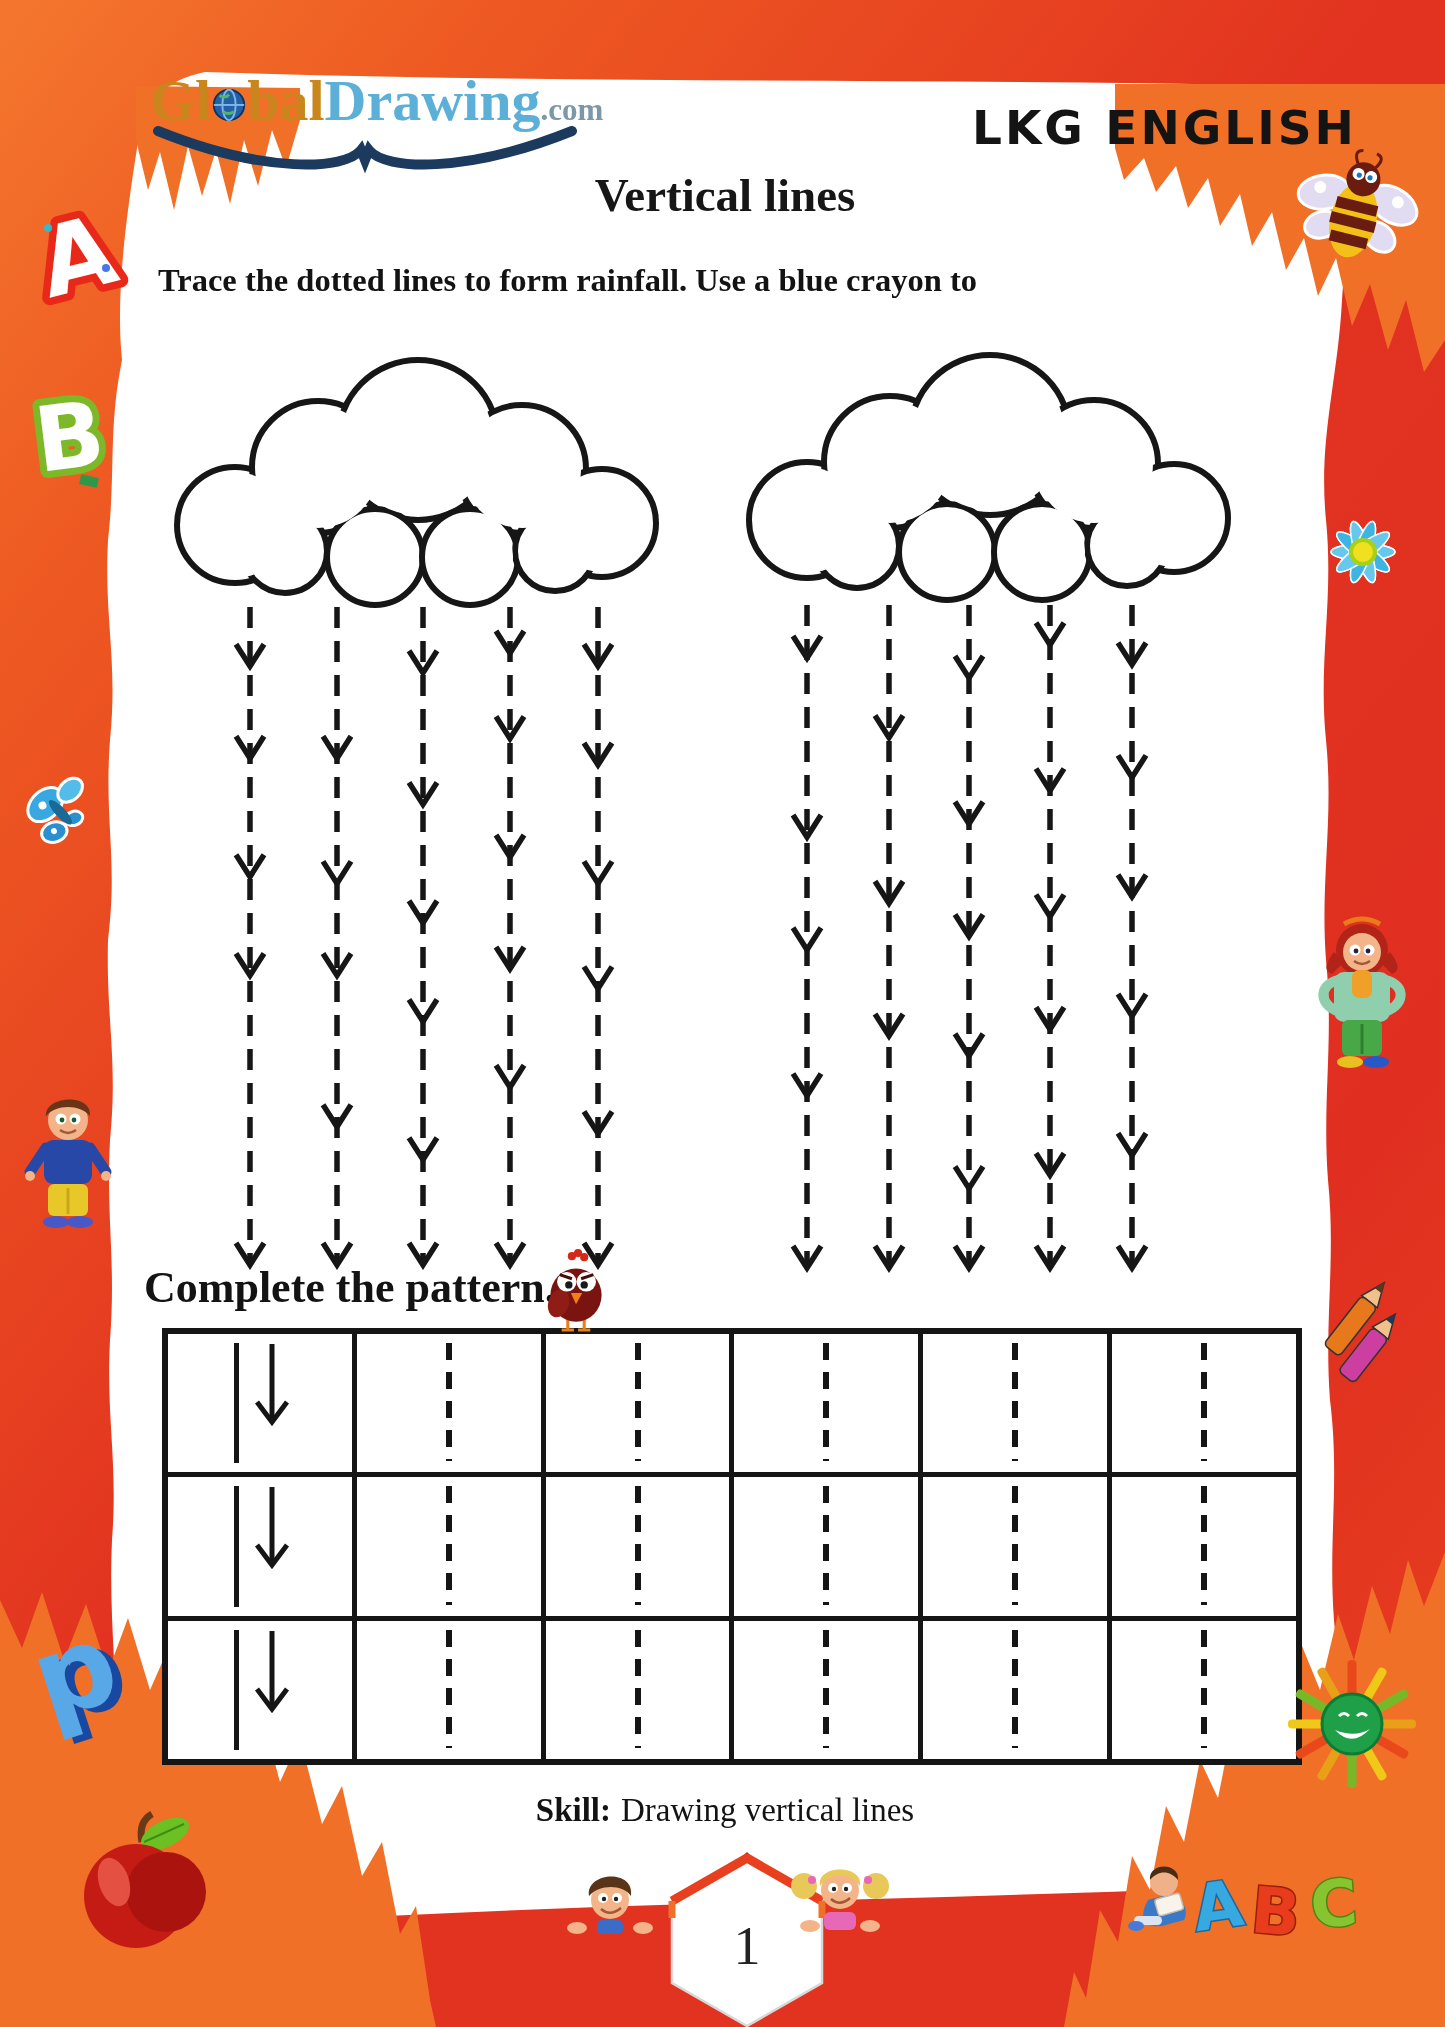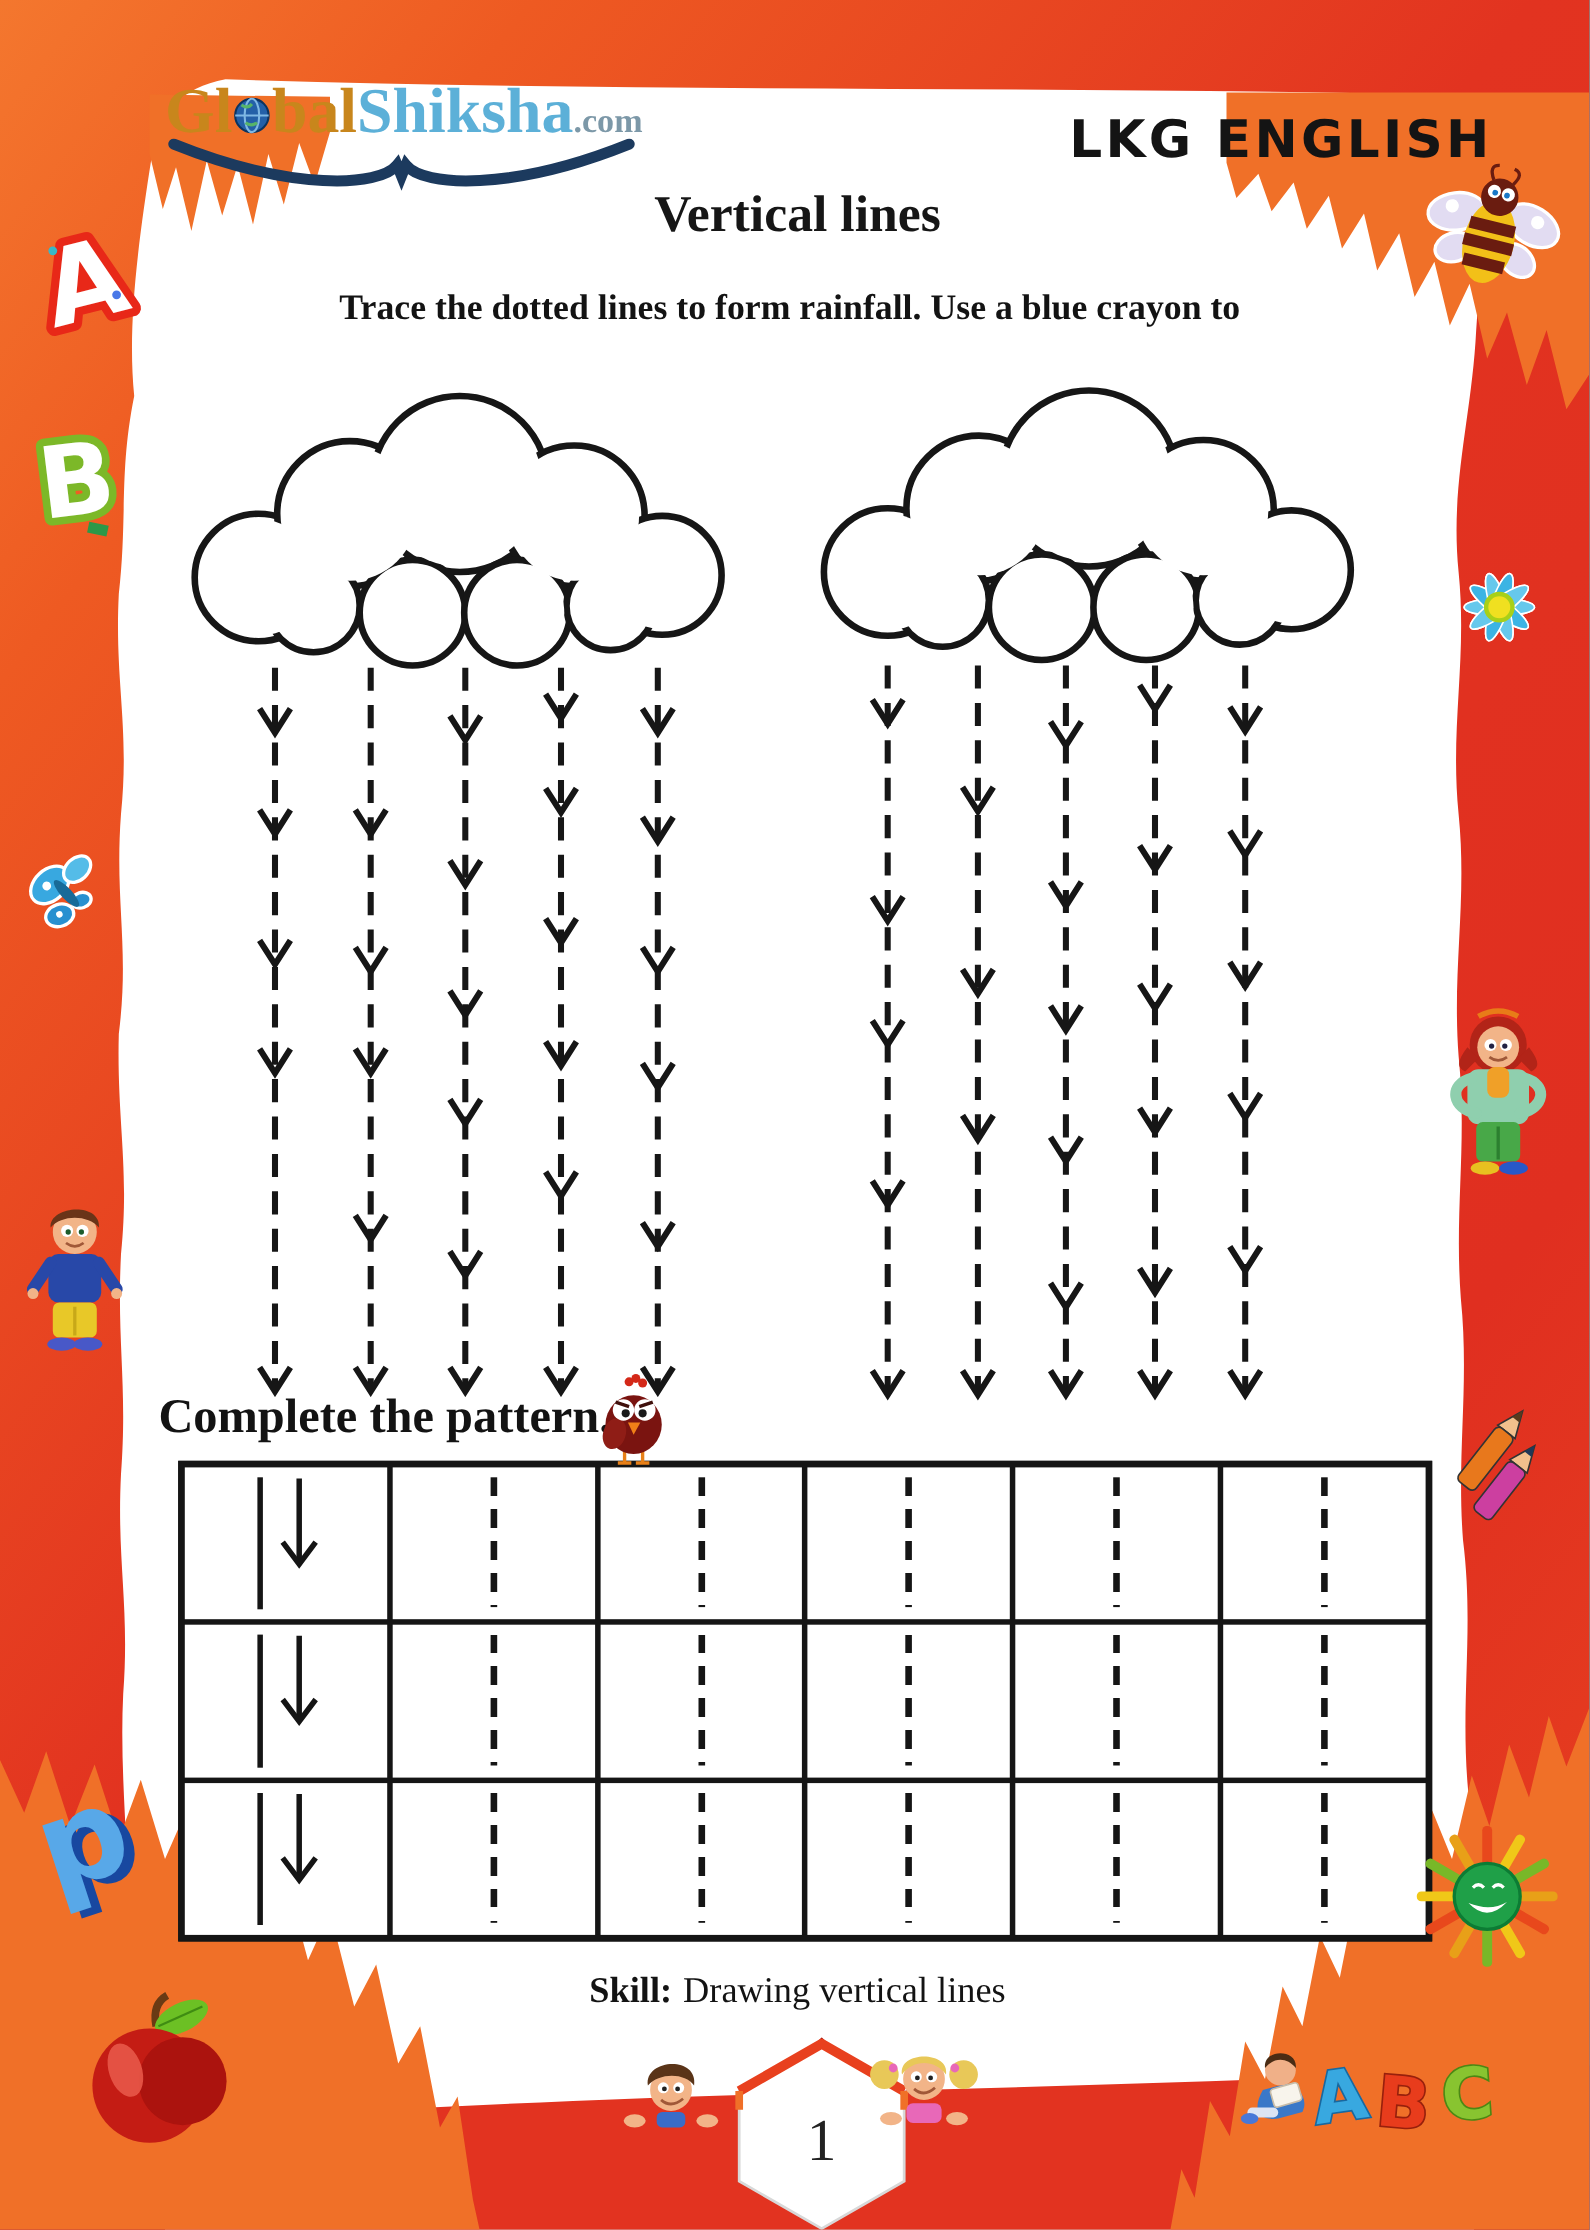--- a/index.html
+++ b/index.html
@@ -1,19 +1,19 @@
 <!DOCTYPE html>
 <html><head>
 <meta charset="utf-8">
 <style>
   html,body{margin:0;padding:0;background:#888;}
   .canvas{position:relative;width:1445px;height:2027px;overflow:hidden;
     background:linear-gradient(128deg,#f4772e 0%,#ee5a22 16%,#e23320 46%,#e02f20 75%,#e8431f 100%);}
   .abs{position:absolute;}
-  .serif{font-family:"Liberation Serif",serif;text-align:center;}
+  .serif{font-family:"Liberation Serif",serif;}
   .sans{font-family:"DejaVu Sans",sans-serif;}
   svg{display:block;}
   
   #frame{position:absolute;left:0;top:0;}
   
   .logo{left:150px;top:72px;white-space:nowrap;font-family:"Liberation Serif",serif;font-weight:bold;font-size:58px;line-height:1;}
   .logo .gold{color:#c8861c;}
   .logo .blue{color:#5cb0d8;}
   .logo .tld{font-size:31px;color:#7c98a8;font-weight:bold;}
   .globe{display:inline-block;width:38px;height:38px;vertical-align:-3px;margin:0 -1px;}
@@ -84,21 +84,21 @@
       L1268,1680 L1252,1758 L1234,1718 L1218,1798 L1200,1760 L1184,1842 L1166,1806 L1150,1890 L1132,1856 L1118,1942
       L1100,1910 L1086,1998 L1074,1972 L1064,2027 L1445,2027 Z"></path>
   </svg>
 
   <div class="abs logo">
     <span class="gold">Gl</span><svg class="globe" viewBox="0 0 40 40">
       <circle cx="20" cy="21" r="16" fill="#2460a8" stroke="#0c3460" stroke-width="2"></circle>
       <ellipse cx="20" cy="21" rx="7" ry="16" fill="none" stroke="#7fb8e4" stroke-width="2"></ellipse>
       <path d="M4,21 H36" stroke="#7fb8e4" stroke-width="2"></path>
       <path d="M10,11 q6,4 10,-1 M14,28 q5,4 11,0" stroke="#56b46a" stroke-width="3" fill="none"></path>
-    </svg><span class="gold">bal</span><span class="blue">Shiksha</span><span class="tld">.com</span>
+    </svg><span class="gold">bal</span><span class="blue">Drawing</span><span class="tld">.com</span>
   </div>
   <svg class="abs swoosh" width="430" height="48" viewBox="0 0 430 48">
     <path d="M8,5 C115,48 195,44 211,24 L215,34 L219,24 C235,44 315,48 422,5" stroke="#1c3a5e" stroke-width="10" fill="none" stroke-linecap="round"></path>
   </svg>
 
   <div class="abs sans course">LKG ENGLISH</div>
 
   <div class="abs serif title">Vertical lines</div>
   <div class="abs serif instructions">
     <div>Trace the dotted lines to form rainfall. Use a blue crayon to</div>

